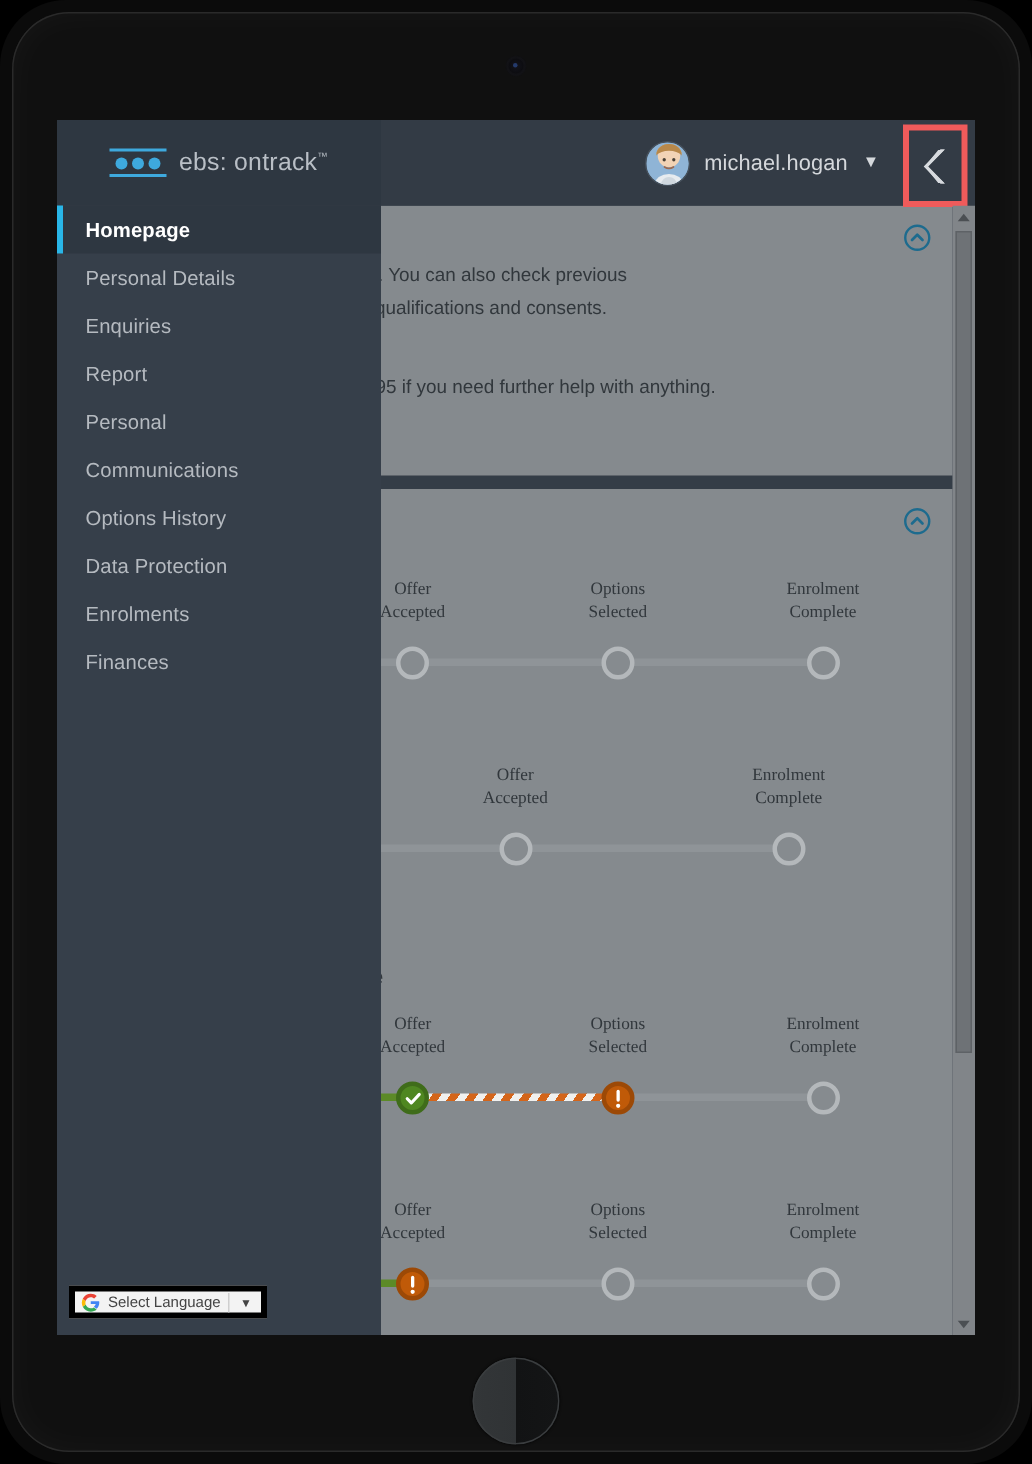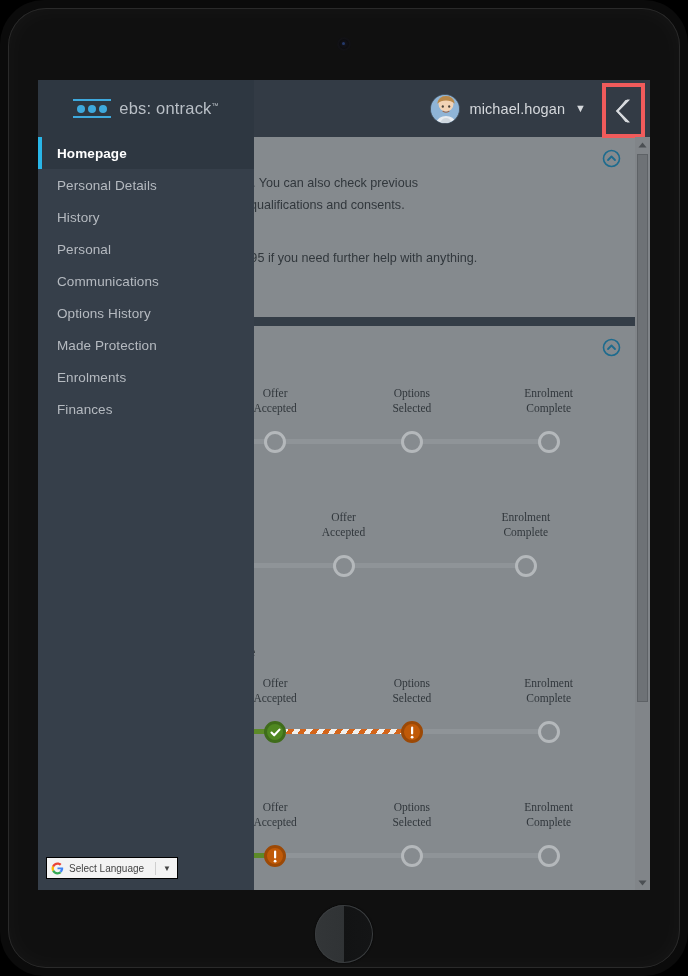--- a/index.html
+++ b/index.html
@@ -180,21 +180,21 @@
     background: #2e3741;
     border-left-color: #29b6e8;
     color: #ffffff;
     font-weight: bold;
   }
   .lang-widget {
     position: absolute;
     left: 8px; bottom: 11px;
     width: 132px; height: 22px;
     background: #f3f3f3;
-    border: 1px solid #000000;
+    border: 4px solid #000000;
     display: flex;
     align-items: center;
     padding: 0 4px;
     gap: 5px;
   }
   .g-logo {
     width: 13px; height: 13px;
     flex: none;
   }
   .lang-text {
@@ -596,33 +596,36 @@
         </div>
       </div>
       <div class="nav" id="nav-host">
           <div class="nav-item active">
             <span>Homepage</span>
           </div>
           <div class="nav-item">
             <span>Personal Details</span>
           </div>
           <div class="nav-item">
-            <span>History</span>
+            <span>Enquiries</span>
+          </div>
+          <div class="nav-item">
+            <span>Report</span>
           </div>
           <div class="nav-item">
             <span>Personal</span>
           </div>
           <div class="nav-item">
             <span>Communications</span>
           </div>
           <div class="nav-item">
             <span>Options History</span>
           </div>
           <div class="nav-item">
-            <span>Made Protection</span>
+            <span>Data Protection</span>
           </div>
           <div class="nav-item">
             <span>Enrolments</span>
           </div>
           <div class="nav-item">
             <span>Finances</span>
           </div>
         </div>
 
       <div class="lang-widget">

